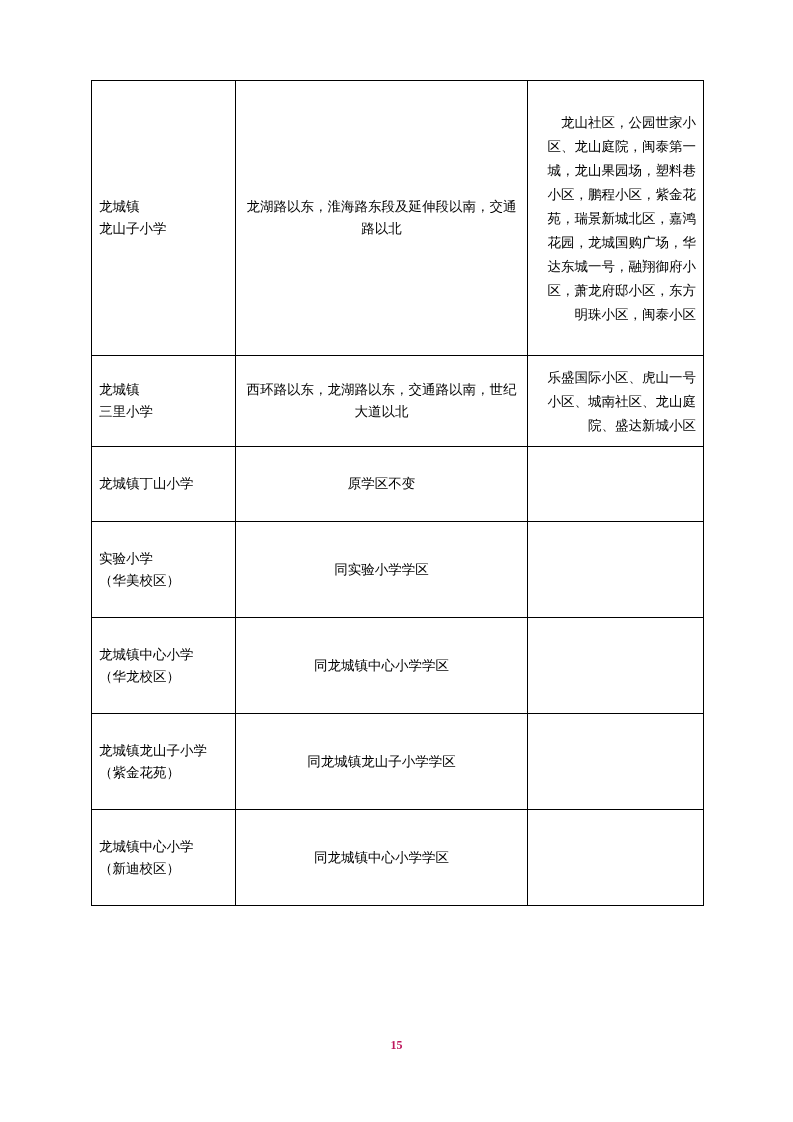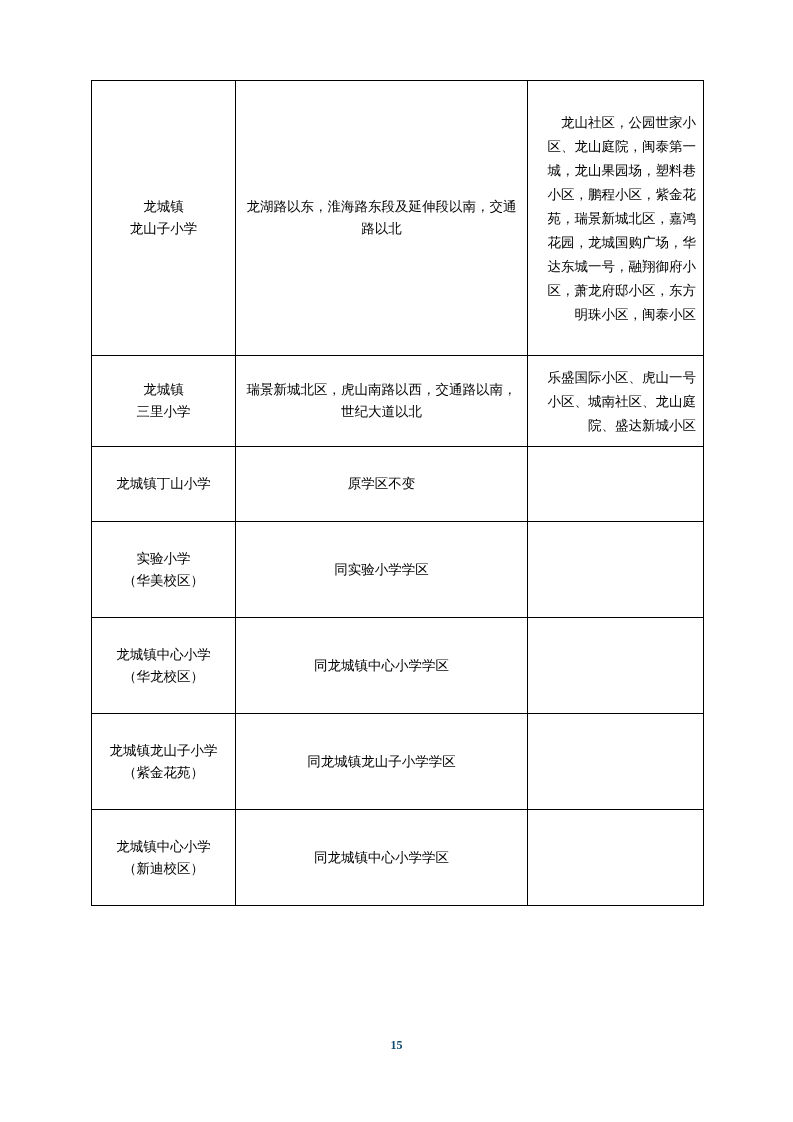--- a/index.html
+++ b/index.html
@@ -35,21 +35,21 @@
     vertical-align: middle;
     padding: 6px 7px;
     font-size: 13.5px;
     line-height: 1.62;
   }
   .col-school { width: 144px; }
   .col-range  { width: 292px; }
   .col-comm   { width: 176px; }
 
   td.cell-school {
-    text-align: center;
+    text-align: left;
     white-space: pre-line;
   }
   td.cell-range {
     text-align: center;
     font-family: Liberation Serif, serif;
   }
   td.cell-comm {
     text-align: right;
     line-height: 1.78;
   }
@@ -60,21 +60,21 @@
 
   .page-number {
     position: absolute;
     left: 0;
     top: 1038px;
     width: 793px;
     text-align: center;
     font-size: 12px;
     font-family: "Liberation Serif", serif;
     font-weight: bold;
-    color: #0c4a6e;
+    color: #be185d;
   }
 </style>
 </head>
 <body>
 
 <div class="page">
 
   <table class="doc-table">
     <colgroup>
       <col class="col-school">
@@ -86,21 +86,21 @@
       <tr class="row-tall">
         <td class="cell-school">龙城镇
 龙山子小学</td>
         <td class="cell-range">龙湖路以东，淮海路东段及延伸段以南，交通路以北</td>
         <td class="cell-comm"> 龙山社区，公园世家小区、龙山庭院，闽泰第一城，龙山果园场，塑料巷小区，鹏程小区，紫金花苑，瑞景新城北区，嘉鸿花园，龙城国购广场，华达东城一号，融翔御府小区，萧龙府邸小区，东方明珠小区，闽泰小区</td>
       </tr>
 
       <tr class="row-mid">
         <td class="cell-school">龙城镇
 三里小学</td>
-        <td class="cell-range">瑞景新城北区，虎山南路以西，交通路以南，世纪大道以北</td>
+        <td class="cell-range">西环路以东，龙湖路以东，交通路以南，世纪大道以北</td>
         <td class="cell-comm">乐盛国际小区、虎山一号小区、城南社区、龙山庭院、盛达新城小区</td>
       </tr>
 
       <tr class="row-small">
         <td class="cell-school">龙城镇丁山小学</td>
         <td class="cell-range">原学区不变</td>
         <td class="cell-comm"></td>
       </tr>
 
       <tr class="row-reg">

